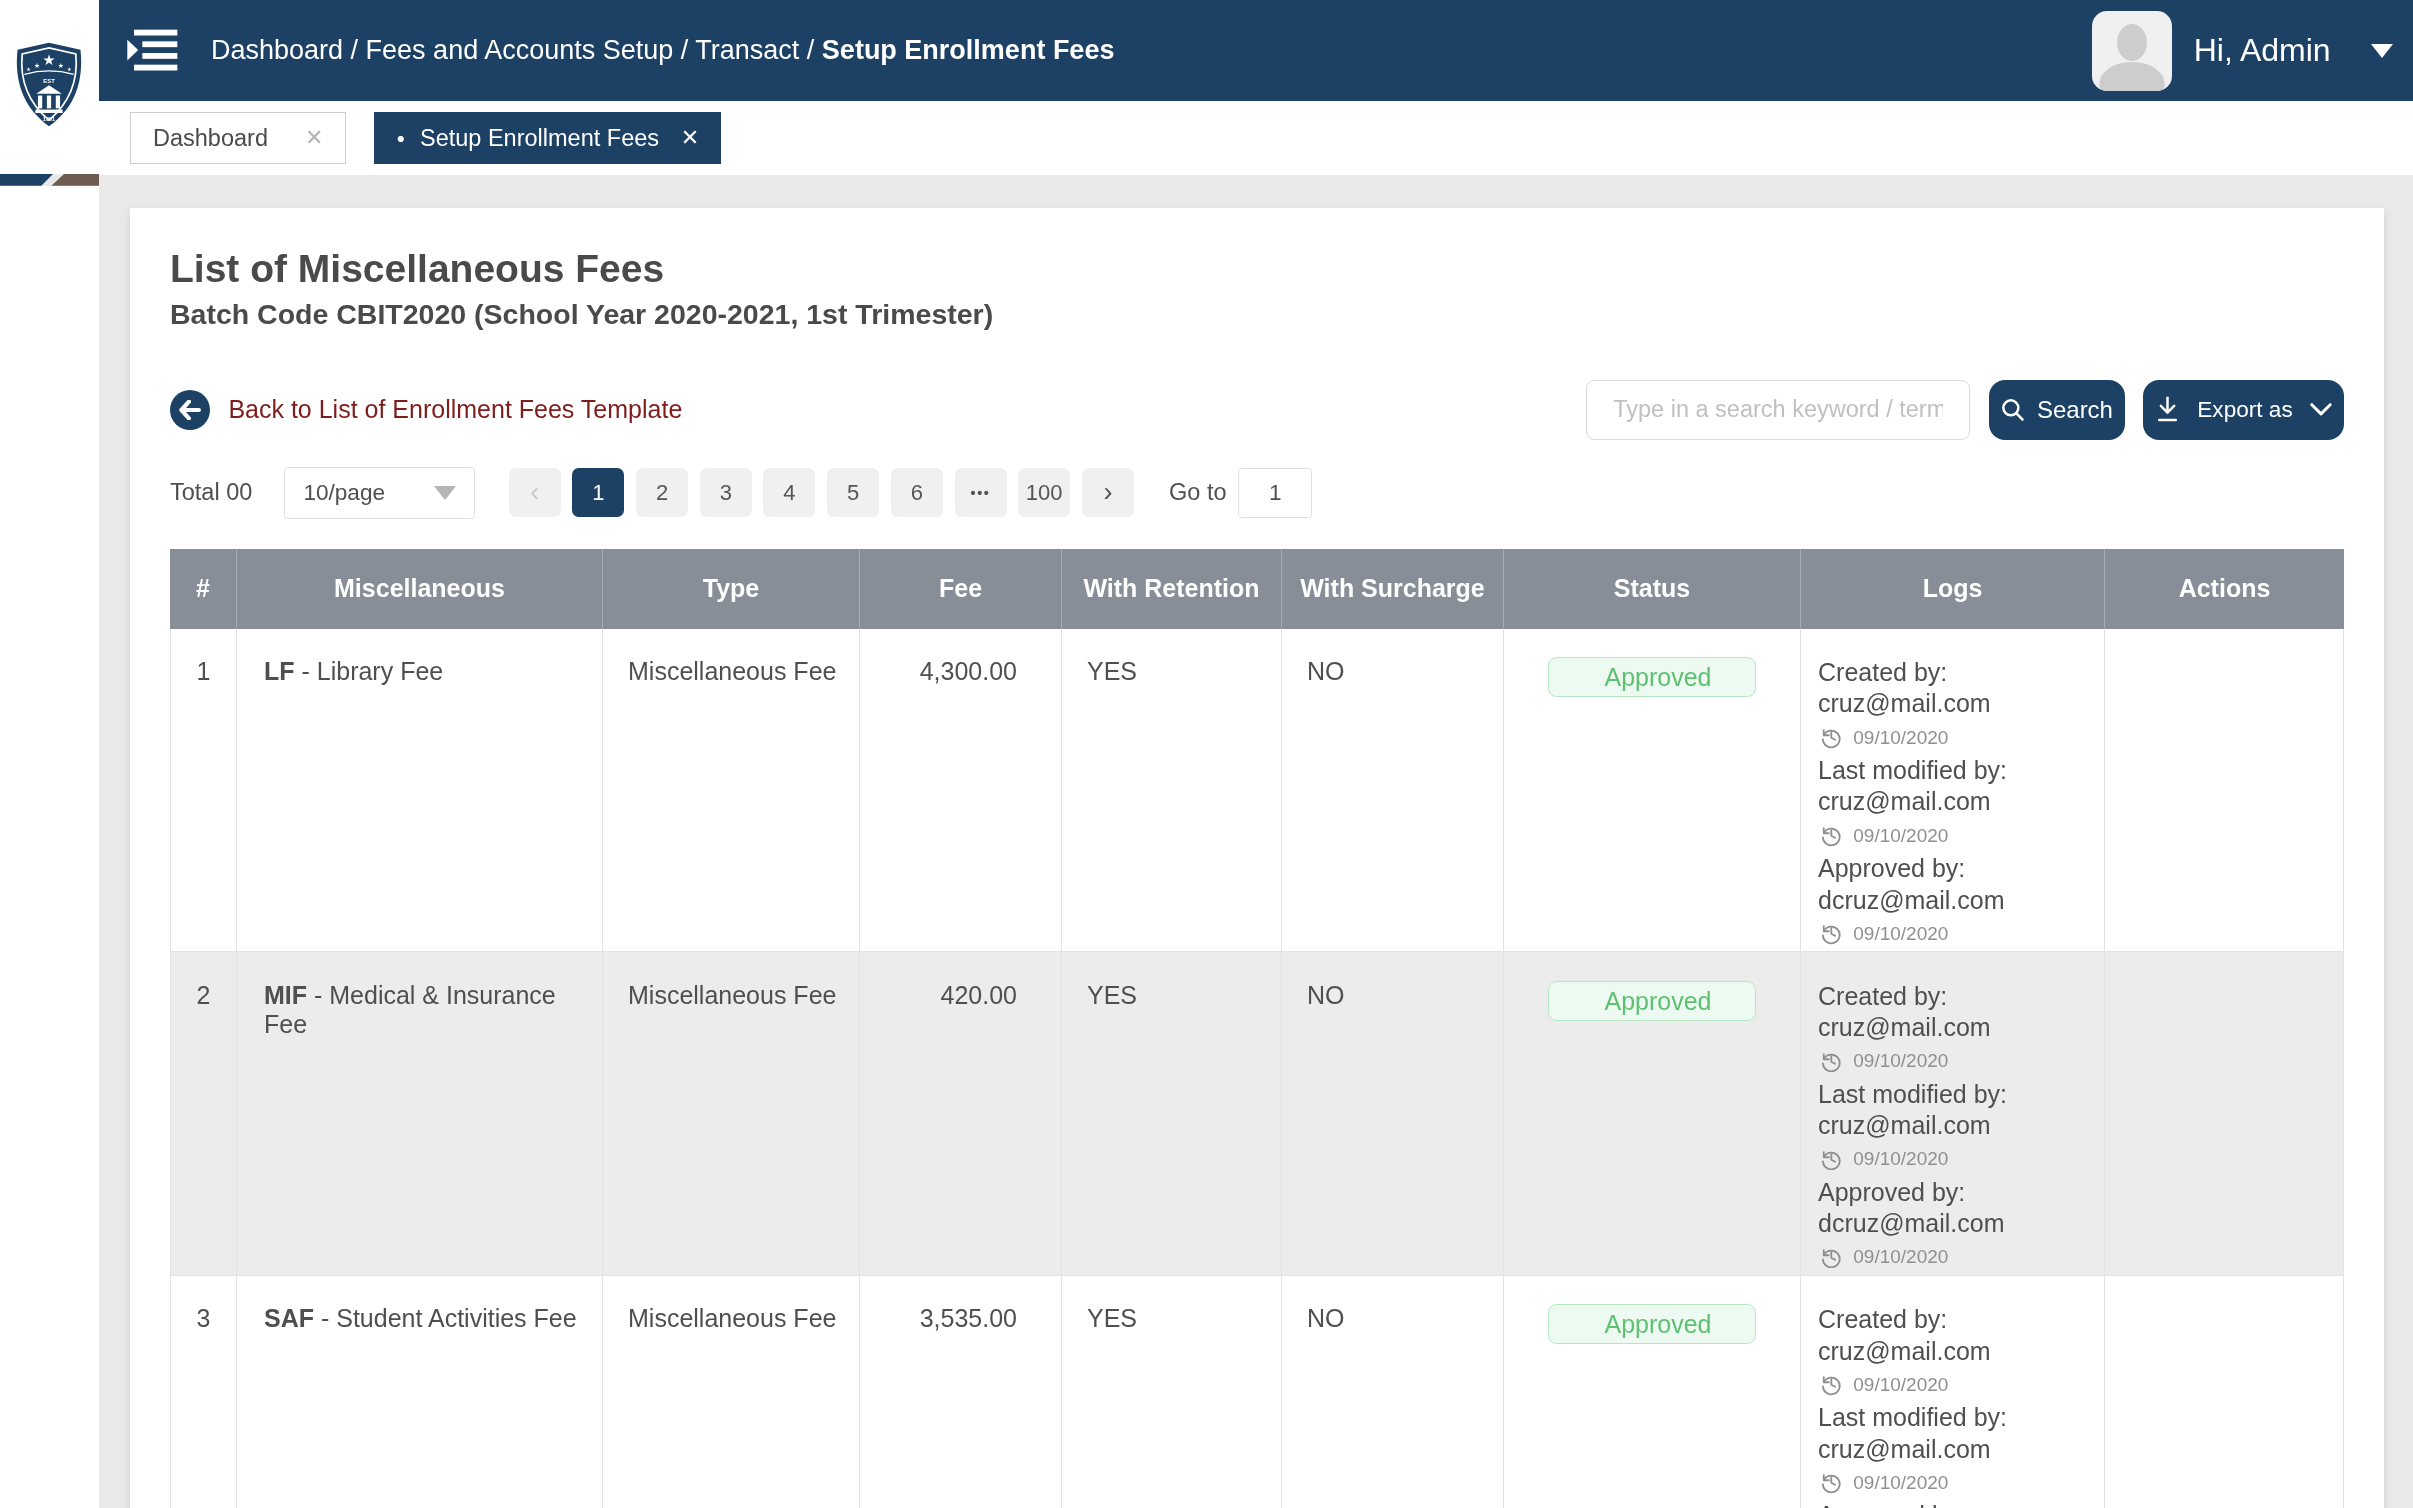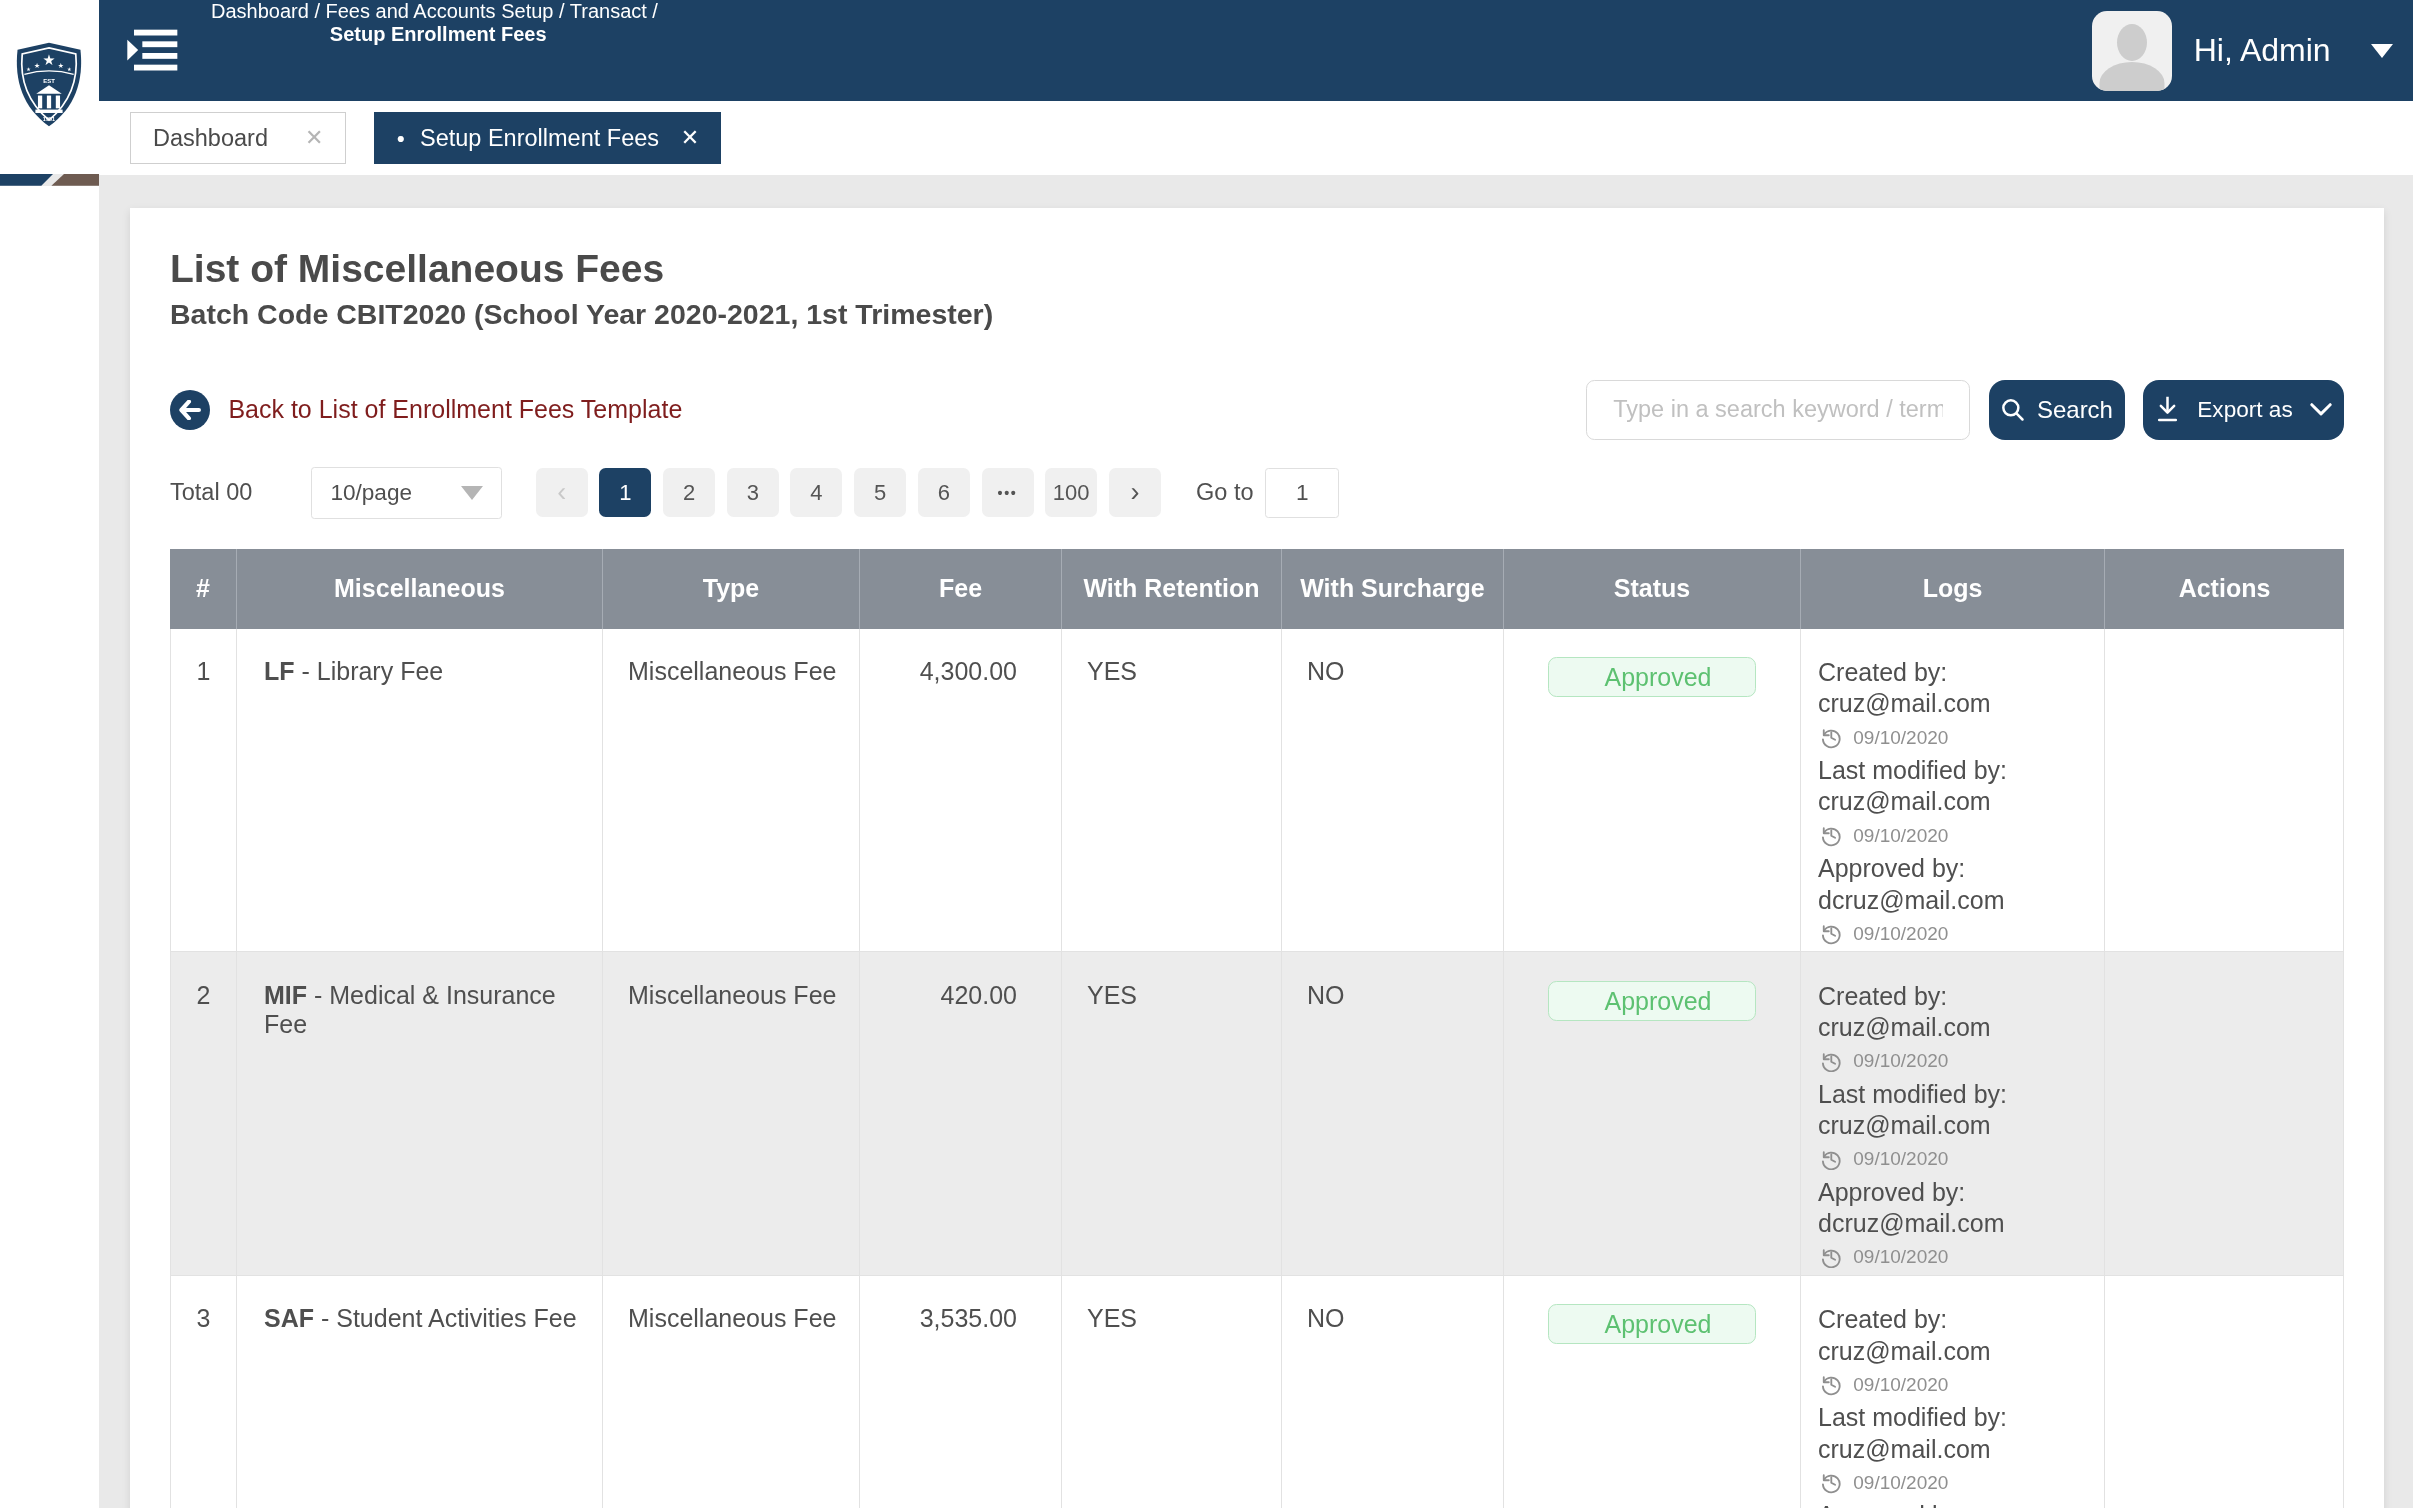--- a/index.html
+++ b/index.html
@@ -7,21 +7,21 @@
   body {
     font-family:"Liberation Sans", sans-serif;
     background:#e9e9e9;
     position:relative;
     color:#4f4f4f;
   }
 
   
   .topbar { position:absolute; top:0; left:0; width:2413px; height:101px; background:#1d4164; z-index:2; }
   .hamburger { position:absolute; left:127px; top:28px; width:54px; height:45px; cursor:pointer; }
-  .breadcrumb { position:absolute; left:211px; top:0; height:101px; display:flex; align-items:center; color:#fff; font-size:20px;flex-direction:column; }
+  .breadcrumb { position:absolute; left:211px; top:0; height:101px; display:flex; align-items:center; color:#fff; font-size:27px; }
   .breadcrumb .current { font-weight:bold; margin-left:7.5px; }
   .userbox { position:absolute; right:20px; top:0; height:101px; display:flex; align-items:center; gap:22px; color:#fff; }
   .avatar { width:80px; height:80px; border-radius:15px; background:#f0f0f0; position:relative; overflow:hidden; }
   .avatar::before { content:""; position:absolute; left:50%; top:13.4px; transform:translateX(-50%); width:30px; height:37px; border-radius:50%; background:#cdcdcd; }
   .avatar::after  { content:""; position:absolute; left:50%; bottom:-13.4px; transform:translateX(-50%); width:65px; height:42px; border-radius:50% 50% 0 0; background:#cdcdcd; }
   .greeting { font-size:32px; }
   .caret-down { width:0; height:0; border-left:11.7px solid transparent; border-right:11.7px solid transparent; border-top:14.2px solid #fff; margin-left:18.4px; }
 
   
   .logo-panel { position:absolute; top:0; left:0; width:99px; height:174px; background:#fff; z-index:3; }
@@ -53,21 +53,21 @@
   .toolbar-right { display:flex; align-items:center; gap:18.4px; }
   .search-input { width:384px; height:60px; border:1.7px solid #d9d9d9; border-radius:8.4px; font-size:23.5px; padding:0 26px; color:#4f4f4f; font-family:"Liberation Sans", sans-serif; outline:none; }
   .search-input::placeholder { color:#c0c0c0; }
   .btn { height:60px; background:#1d4164; border:none; border-radius:16px; color:#fff; display:inline-flex; align-items:center; justify-content:center; cursor:pointer; font-family:"Liberation Sans", sans-serif; }
   .btn-search { width:136px; gap:11.7px; font-size:24px; }
   .btn-export { width:201px; gap:17px; font-size:22.6px; }
 
   
   .pagination { display:flex; align-items:center; margin-top:27px; gap:11.7px; font-size:22.6px; color:#4f4f4f; }
   .total-label { margin-right:20px; font-size:23.5px; }
-  .pagesize { width:191px; height:52px; border:1.7px solid #e0e0e0; border-radius:3.4px; background:#fff; display:flex; align-items:center; justify-content:space-between; padding:0 18.4px; cursor:pointer; margin-right:22px;margin-left:27px; }
+  .pagesize { width:191px; height:52px; border:1.7px solid #e0e0e0; border-radius:3.4px; background:#fff; display:flex; align-items:center; justify-content:space-between; padding:0 18.4px; cursor:pointer; margin-right:22px; }
   .pagesize-tri { width:0; height:0; border-left:11px solid transparent; border-right:11px solid transparent; border-top:14.2px solid #b5b5b5; }
   .pg-btn { min-width:52px; height:49px; padding:0 6.7px; background:#f0f0f0; border-radius:6.7px; display:inline-flex; align-items:center; justify-content:center; font-size:22px; color:#555; cursor:pointer; }
   .pg-btn.arrow { font-size:27px; }
   .pg-btn.disabled { color:#c9c9c9; cursor:default; }
   .pg-btn.active { background:#1d4164; color:#fff; }
   .pg-btn.dots { font-size:14.2px; font-weight:bold; letter-spacing:1.7px; }
   .goto-label { margin-left:23.5px; font-size:23.5px; }
   .goto-input { width:74px; height:50px; border:1.7px solid #e0e0e0; border-radius:3.4px; text-align:center; font-size:22.6px; color:#4f4f4f; font-family:"Liberation Sans", sans-serif; outline:none; }
 
   

